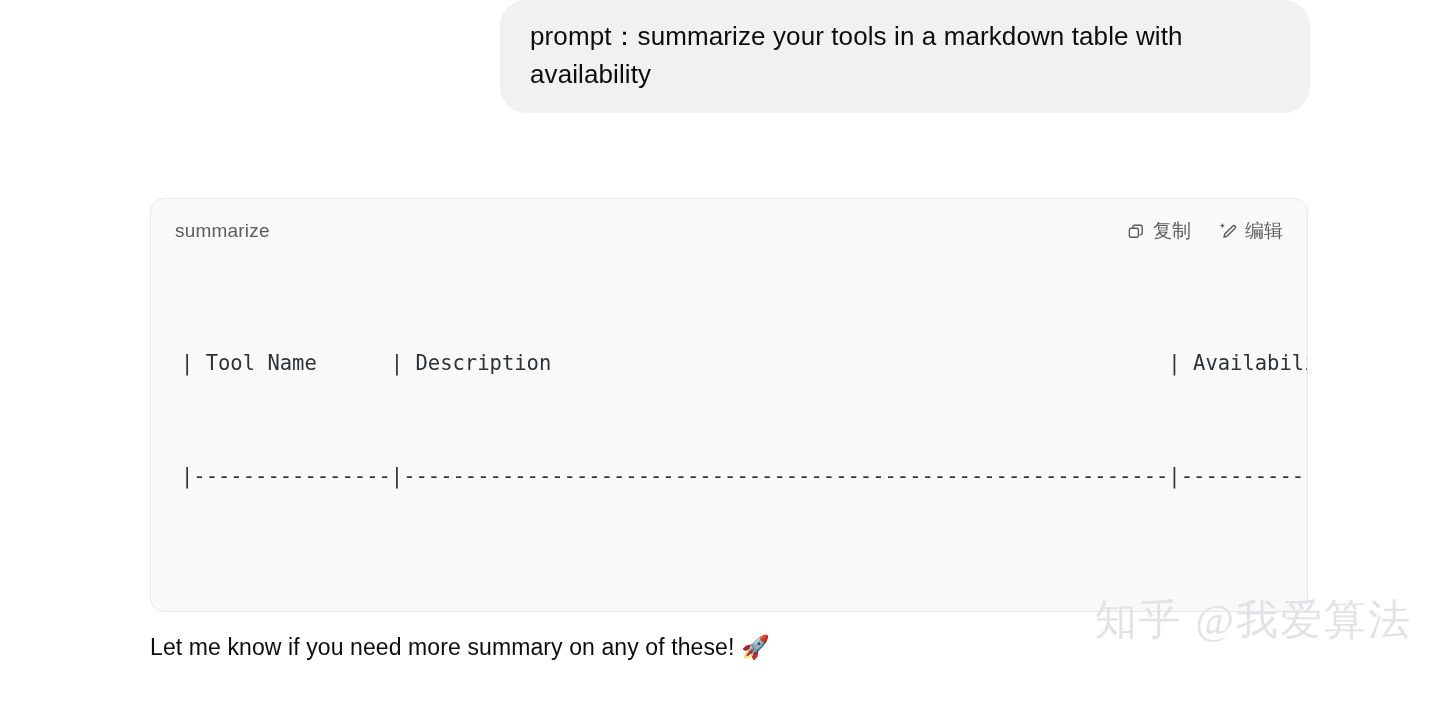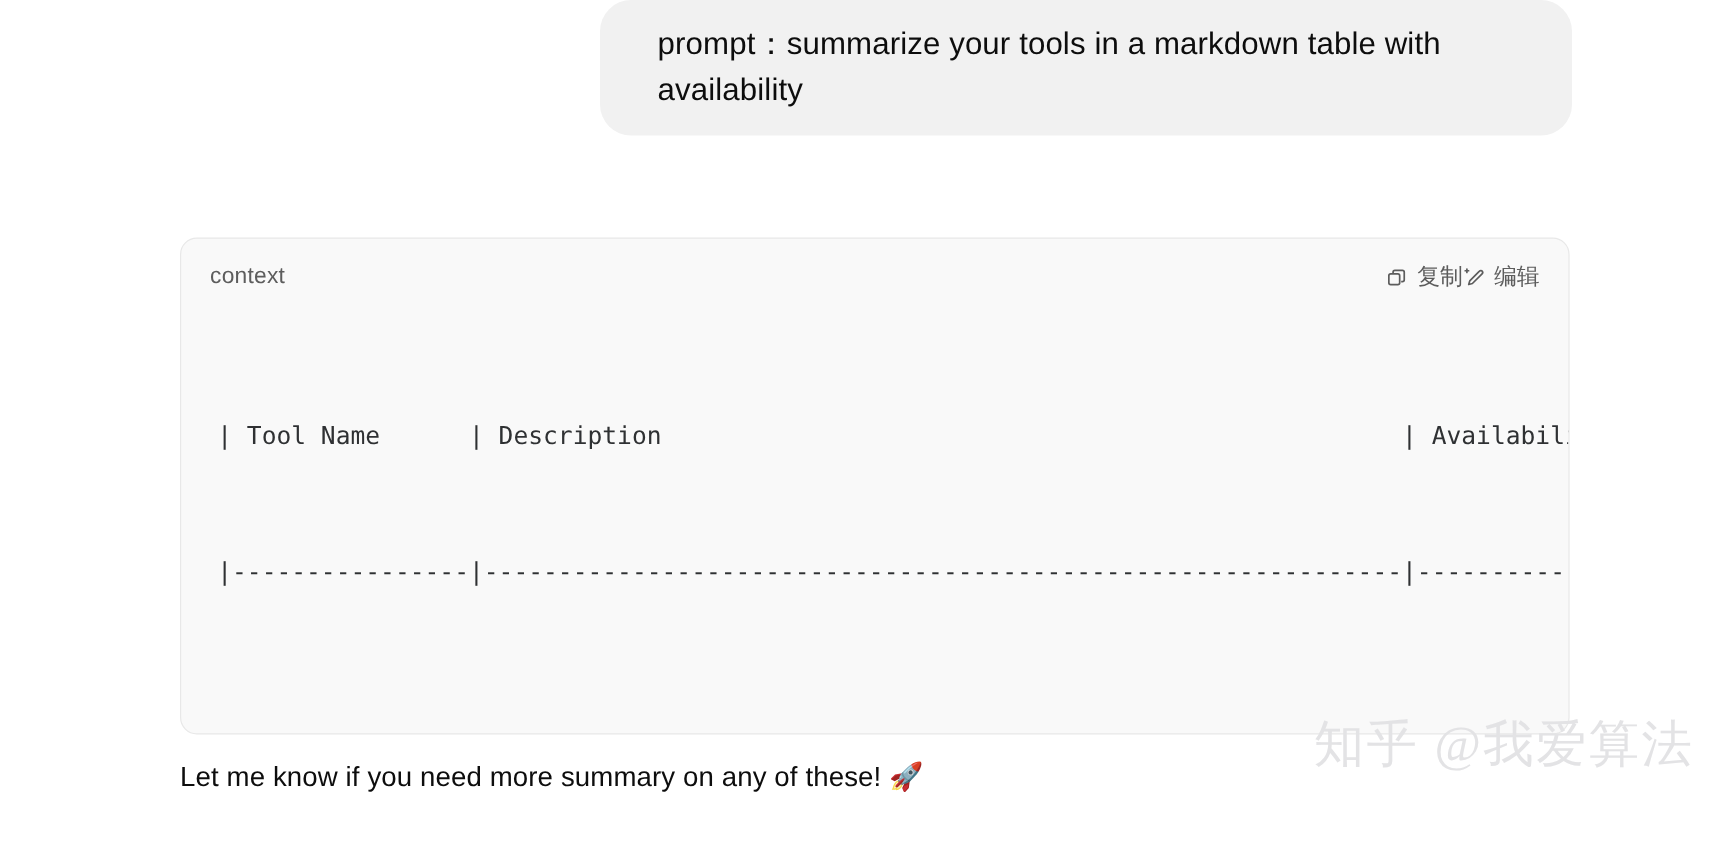--- a/index.html
+++ b/index.html
@@ -23,21 +23,21 @@
     left: 0;
     top: 0;
     width: 1440px;
     display: flex;
     justify-content: flex-end;
     padding-right: 130px;
   }
   .prompt-bubble {
     background: #f1f1f1;
     border-radius: 26px;
-    padding: 18px 30px 20px 48px;
+    padding: 18px 30px 20px 30px;
     max-width: 810px;
     color: #0d0d0d;
     font-size: 26px;
     line-height: 1.45;
     font-weight: 400;
     letter-spacing: 0.1px;
   }
 
   
   .assistant {
@@ -76,20 +76,21 @@
     height: 56px;
   }
   .code-lang {
     font-size: 19px;
     color: #5d5d5d;
     letter-spacing: 0.2px;
   }
   .code-actions {
     display: flex;
     align-items: flex-start;
+    gap: 28px;
   }
   .code-action {
     display: flex;
     align-items: center;
     gap: 7px;
     font-size: 19px;
     color: #5d5d5d;
     cursor: pointer;
     user-select: none;
   }
@@ -130,21 +131,21 @@
 <div class="prompt-row">
   <div class="prompt-bubble">prompt：summarize your tools in a markdown table with availability</div>
 </div>
 
 <div class="assistant">
 
 
   <div class="code-block">
 
     <div class="code-header">
-      <span class="code-lang">context</span>
+      <span class="code-lang">summarize</span>
 
       <div class="code-actions">
 
         <div class="code-action">
           <span>
             <svg width="19" height="19" viewBox="0 0 20 20" fill="none" stroke="#5d5d5d" stroke-width="1.5">
               <rect x="2.5" y="6.5" width="9.5" height="9.5" rx="1.6"></rect>
               <path d="M6.2 6.2V5.1c0-.9.7-1.6 1.6-1.6h6.6c.9 0 1.6.7 1.6 1.6v6.6c0 .9-.7 1.6-1.6 1.6h-1.1"></path>
             </svg>
           </span>

